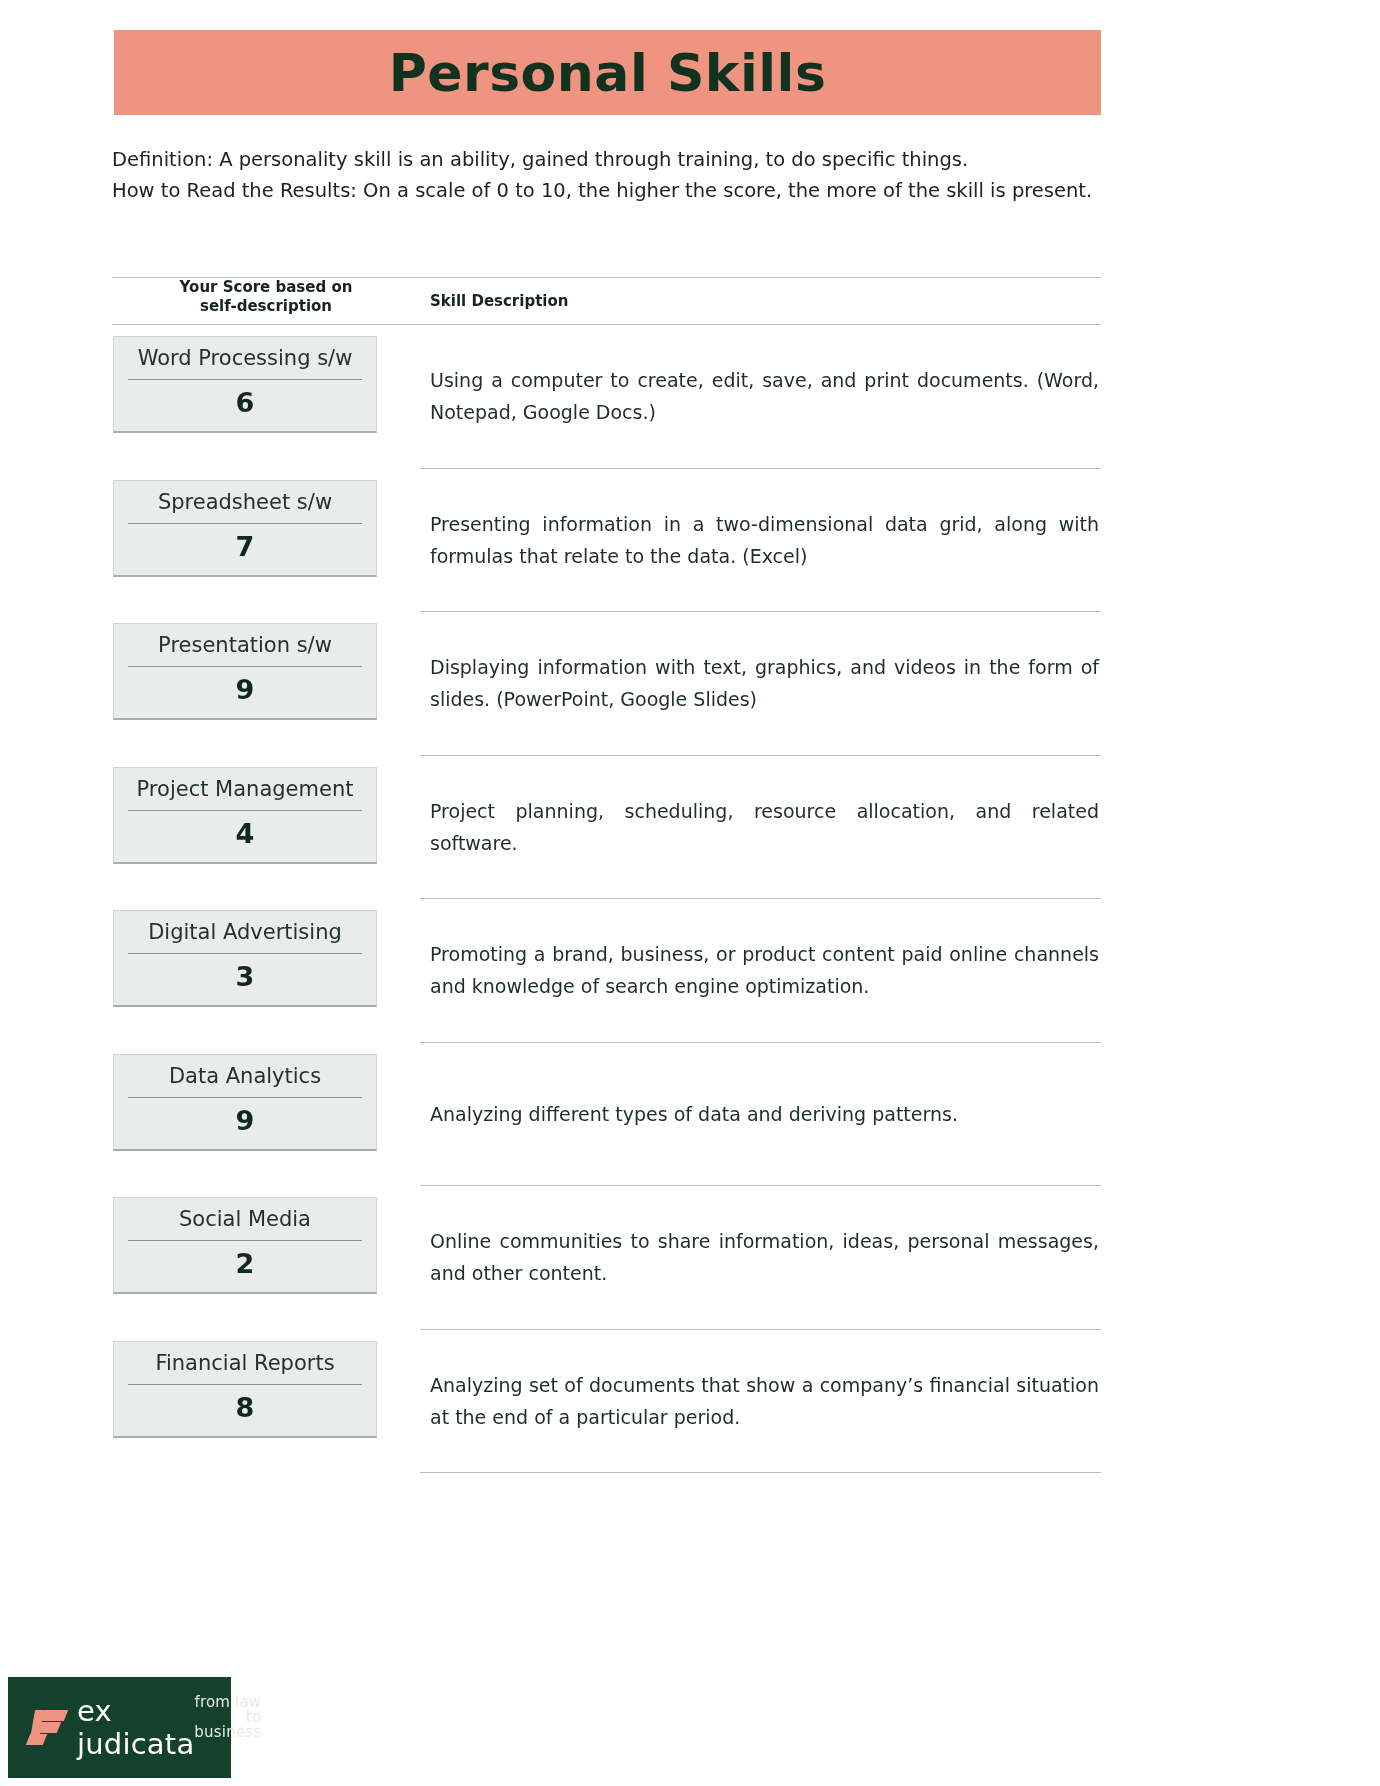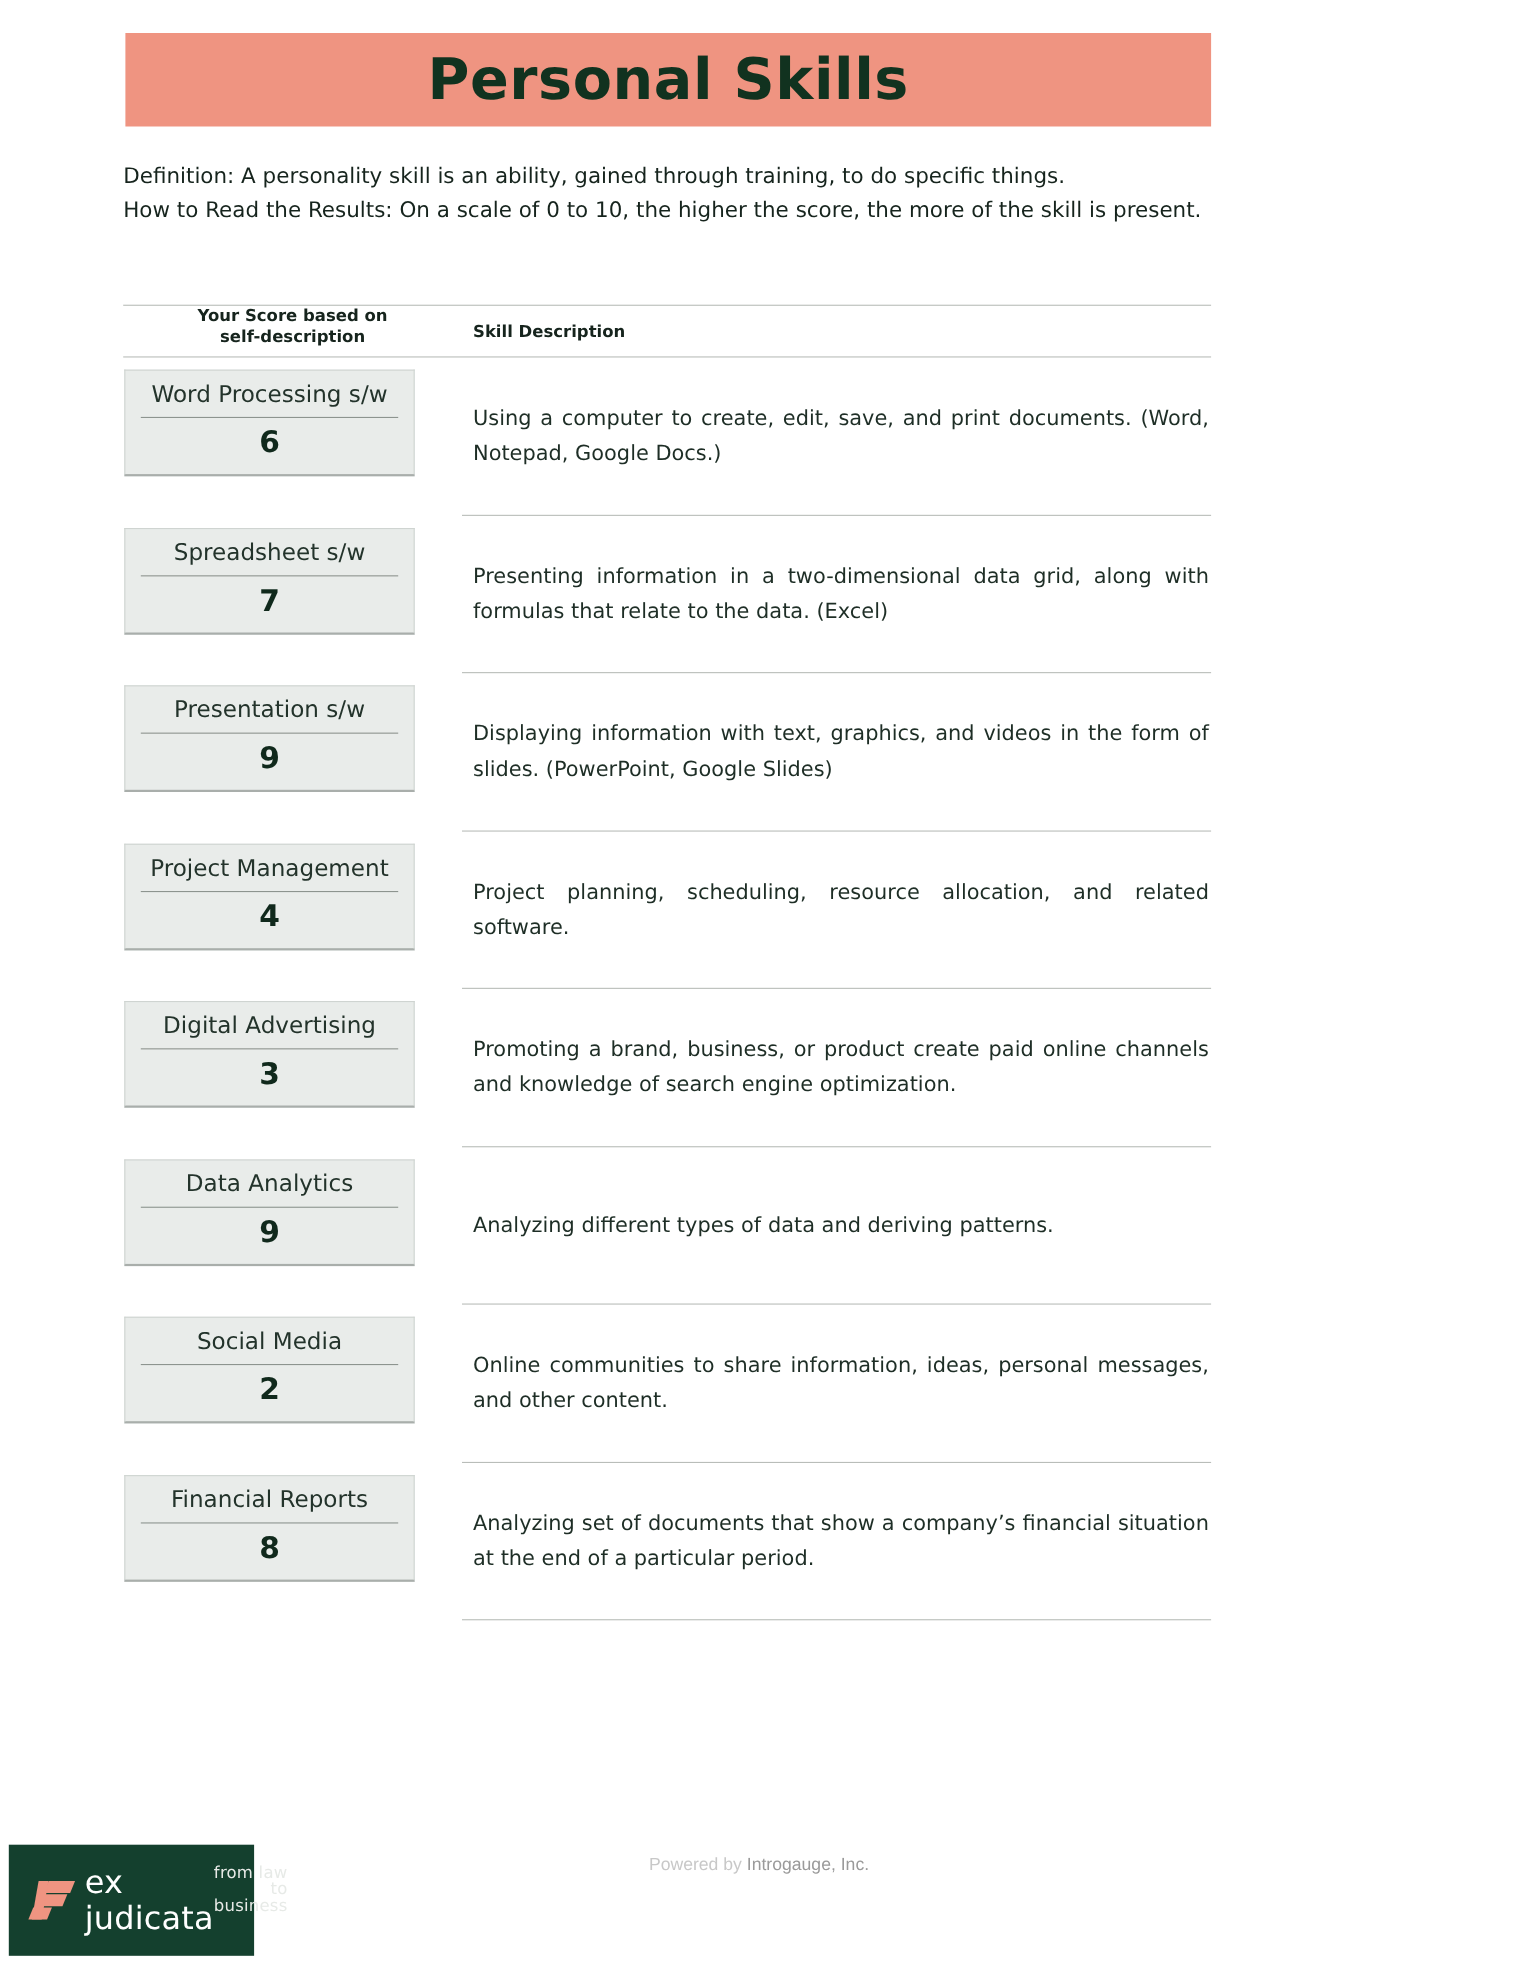--- a/index.html
+++ b/index.html
@@ -297,21 +297,21 @@
         </div>
       </div>
       <div class="row">
         <div class="cell-score">
           <div class="score-box">
             <div class="skill-name">Digital Advertising</div>
             <div class="score-value">3</div>
           </div>
         </div>
         <div class="cell-desc">
-          <div class="desc-text">Promoting a brand, business, or product create paid online channels and knowledge of search engine optimization.</div>
+          <div class="desc-text">Promoting a brand, business, or product content paid online channels and knowledge of search engine optimization.</div>
         </div>
       </div>
       <div class="row">
         <div class="cell-score">
           <div class="score-box">
             <div class="skill-name">Data Analytics</div>
             <div class="score-value">9</div>
           </div>
         </div>
         <div class="cell-desc">
@@ -335,23 +335,20 @@
             <div class="skill-name">Financial Reports</div>
             <div class="score-value">8</div>
           </div>
         </div>
         <div class="cell-desc">
           <div class="desc-text">Analyzing set of documents that show a company’s financial situation at the end of a particular period.</div>
         </div>
       </div>
     </div>
 
-  <div class="powered">
-    <span>Powered by </span><span class="brand">Introgauge, Inc.</span>
-  </div>
 
   <div class="logo">
     <div class="logo-mark">
       <i class="lm1"></i>
         <i class="lm2"></i>
         <i class="lm3"></i>
         <i class="lm4"></i>
     </div>
     <div class="logo-text">
       <div class="logo-name">ex judicata</div>

